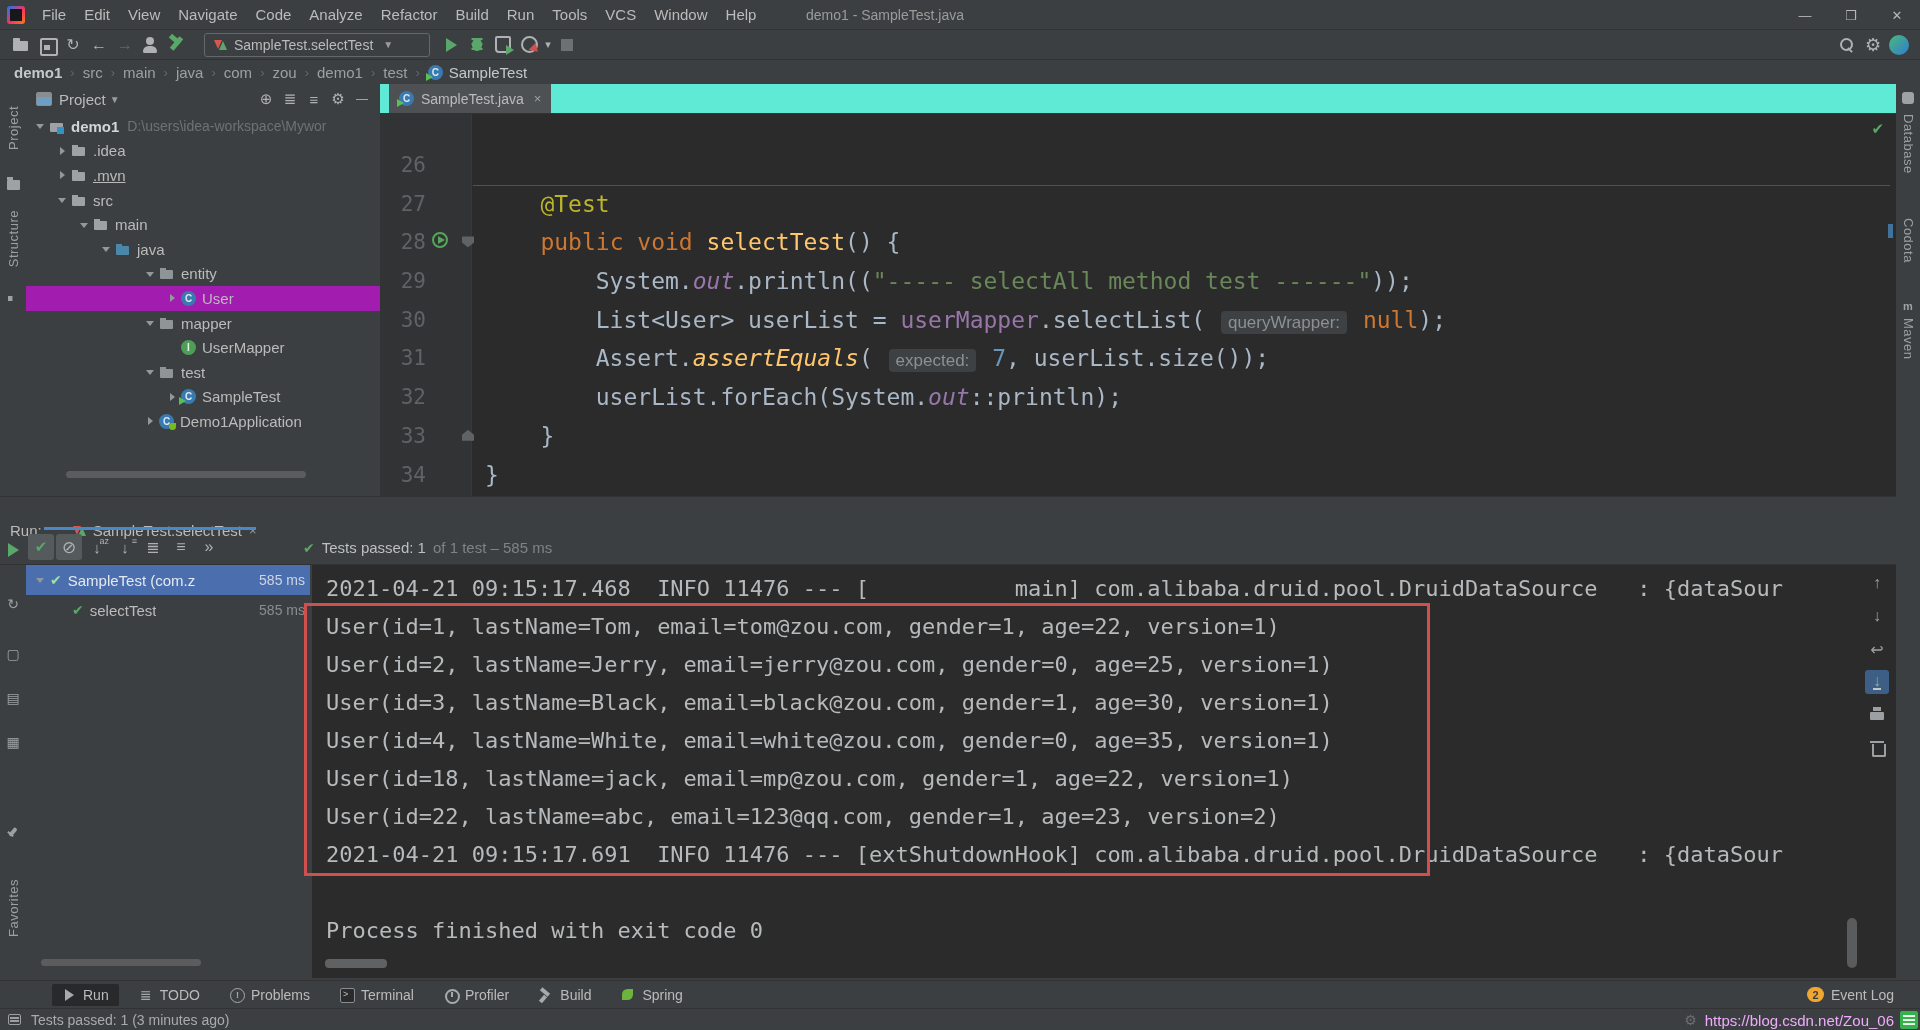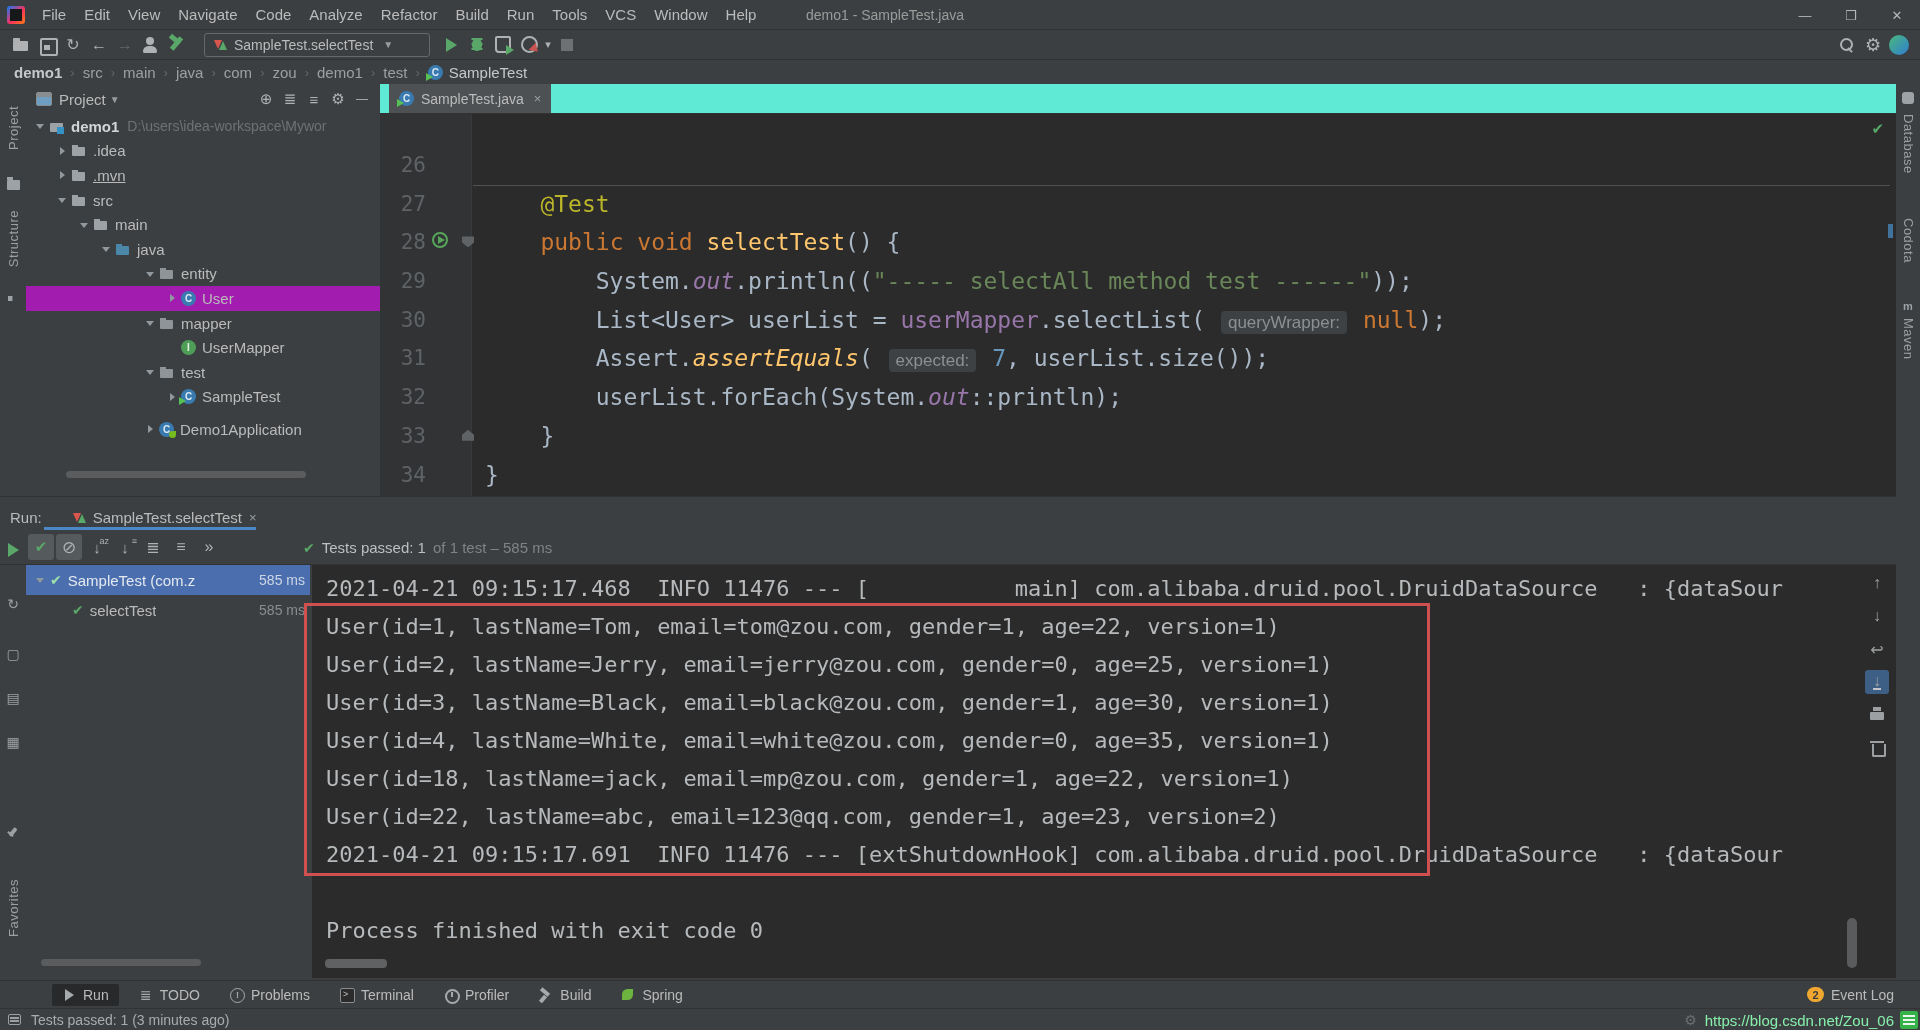--- a/index.html
+++ b/index.html
@@ -142,21 +142,21 @@
         font-size:17px;padding:2px 7px;margin:0 2px;}
   .run-gutter-icon{position:absolute;left:52px;top:9px;width:16px;height:16px;border:2px solid #57a55a;border-radius:50%;}
   .run-gutter-icon::after{content:'';position:absolute;left:4px;top:2px;border-left:7px solid #57a55a;border-top:4px solid transparent;border-bottom:4px solid transparent;}
   .fold-d{position:absolute;left:82px;top:13px;width:12px;height:11px;background:#5f6365;clip-path:polygon(0 0,100% 0,100% 55%,50% 100%,0 55%);}
   .fold-u{position:absolute;left:82px;top:13px;width:12px;height:11px;background:#5f6365;clip-path:polygon(50% 0,100% 45%,100% 100%,0 100%,0 45%);}
   #inspect-ok{position:absolute;right:12px;top:36px;color:#59a869;font-size:15px;}
   #stripe-mark{position:absolute;right:3px;top:140px;width:5px;height:14px;background:#41729c;}
 
   
   #run-panel{position:absolute;left:0;top:496px;width:1896px;height:484px;background:#3c3f41;border-top:1px solid #323232;}
-  #run-tabrow{position:absolute;left:0;top:4px;right:0;height:33px;display:flex;align-items:center;}
+  #run-tabrow{position:absolute;left:0;top:17px;right:0;height:33px;display:flex;align-items:center;}
   #run-label{font-size:15px;color:#bbbbbb;margin-left:10px;}
   #run-tab{display:flex;align-items:center;gap:7px;margin-left:24px;font-size:15px;color:#bbbbbb;height:33px;padding:0 6px;}
   #run-tab .close{color:#9aa0a3;font-size:13px;}
   #run-tab-underline{position:absolute;left:44px;top:30px;width:212px;height:3px;background:#4a88c7;}
   #run-toolbar{position:absolute;left:0;top:33px;right:0;height:35px;border-bottom:1px solid #323232;display:flex;align-items:center;padding-left:28px;}
   .rtb{width:26px;height:26px;display:inline-flex;align-items:center;justify-content:center;color:#afb1b3;font-size:15px;margin-right:2px;position:relative;border-radius:3px;}
   .rtb.active{background:#555a5c;}
   .rtb-show-passed::before{content:"✔";color:#59a869;}
   .rtb-show-ignored::before{content:"⊘";font-size:17px;}
   .rtb-sort-alphabetically::before{content:"↓";}
@@ -232,21 +232,21 @@
   #eventlog .badge{width:17px;height:15px;border-radius:8px;background:#f0a732;color:#3b3b3b;font-size:11px;font-weight:bold;
                    display:flex;align-items:center;justify-content:center;}
 
   
   #statusbar{position:absolute;left:0;top:1008px;width:1920px;height:22px;background:#3c3f41;border-top:1px solid #323232;
              display:flex;align-items:center;font-size:14px;color:#a8abad;}
   #sb-icon{width:13px;height:11px;border:1.5px solid #9da0a2;border-radius:2px;margin:0 10px 0 8px;position:relative;}
   #sb-icon::before{content:'';position:absolute;left:1px;top:2px;right:1px;height:1.5px;background:#9da0a2;box-shadow:0 3px 0 #9da0a2;}
   #sb-right{position:absolute;right:0;top:0;height:22px;display:flex;align-items:center;}
   #sb-gear{color:#6b6e70;font-size:14px;margin-right:8px;}
-  #watermark{color:#86efac;font-size:15px;margin-right:6px;}
+  #watermark{color:#f0abfc;font-size:15px;margin-right:6px;}
   #csdn-badge{width:18px;height:18px;background:#36b24a;border-radius:2px;margin-right:2px;position:relative;}
   #csdn-badge::before{content:'';position:absolute;left:3px;top:4px;width:12px;height:2px;background:#e8f5ea;box-shadow:0 4px 0 #e8f5ea,0 8px 0 #e8f5ea;}
 </style>
 </head>
 <body>
 
 <div id="app">
 
   <div id="titlebar">
     <div id="logo"></div>
@@ -428,21 +428,21 @@
         <div class="trow" style="padding-left: 118px;">
           <span class="chev chev-d"></span>
           <span class="ti ti-package"></span>
           <span class="label">test</span>
         </div>
         <div class="trow" style="padding-left: 140px;">
           <span class="chev chev-r"></span>
           <span class="ti ti-class-test"></span>
           <span class="label">SampleTest</span>
         </div>
-        <div class="trow" style="padding-left: 118px; margin-top: 8px;">
+        <div class="trow" style="padding-left: 118px;">
           <span class="chev chev-r"></span>
           <span class="ti ti-class-spring"></span>
           <span class="label">Demo1Application</span>
         </div>
       </div>
     <div id="ptree-hscroll"></div>
   </div>
 
   <div id="editor-panel">
     <div id="gutter-bg"></div>

